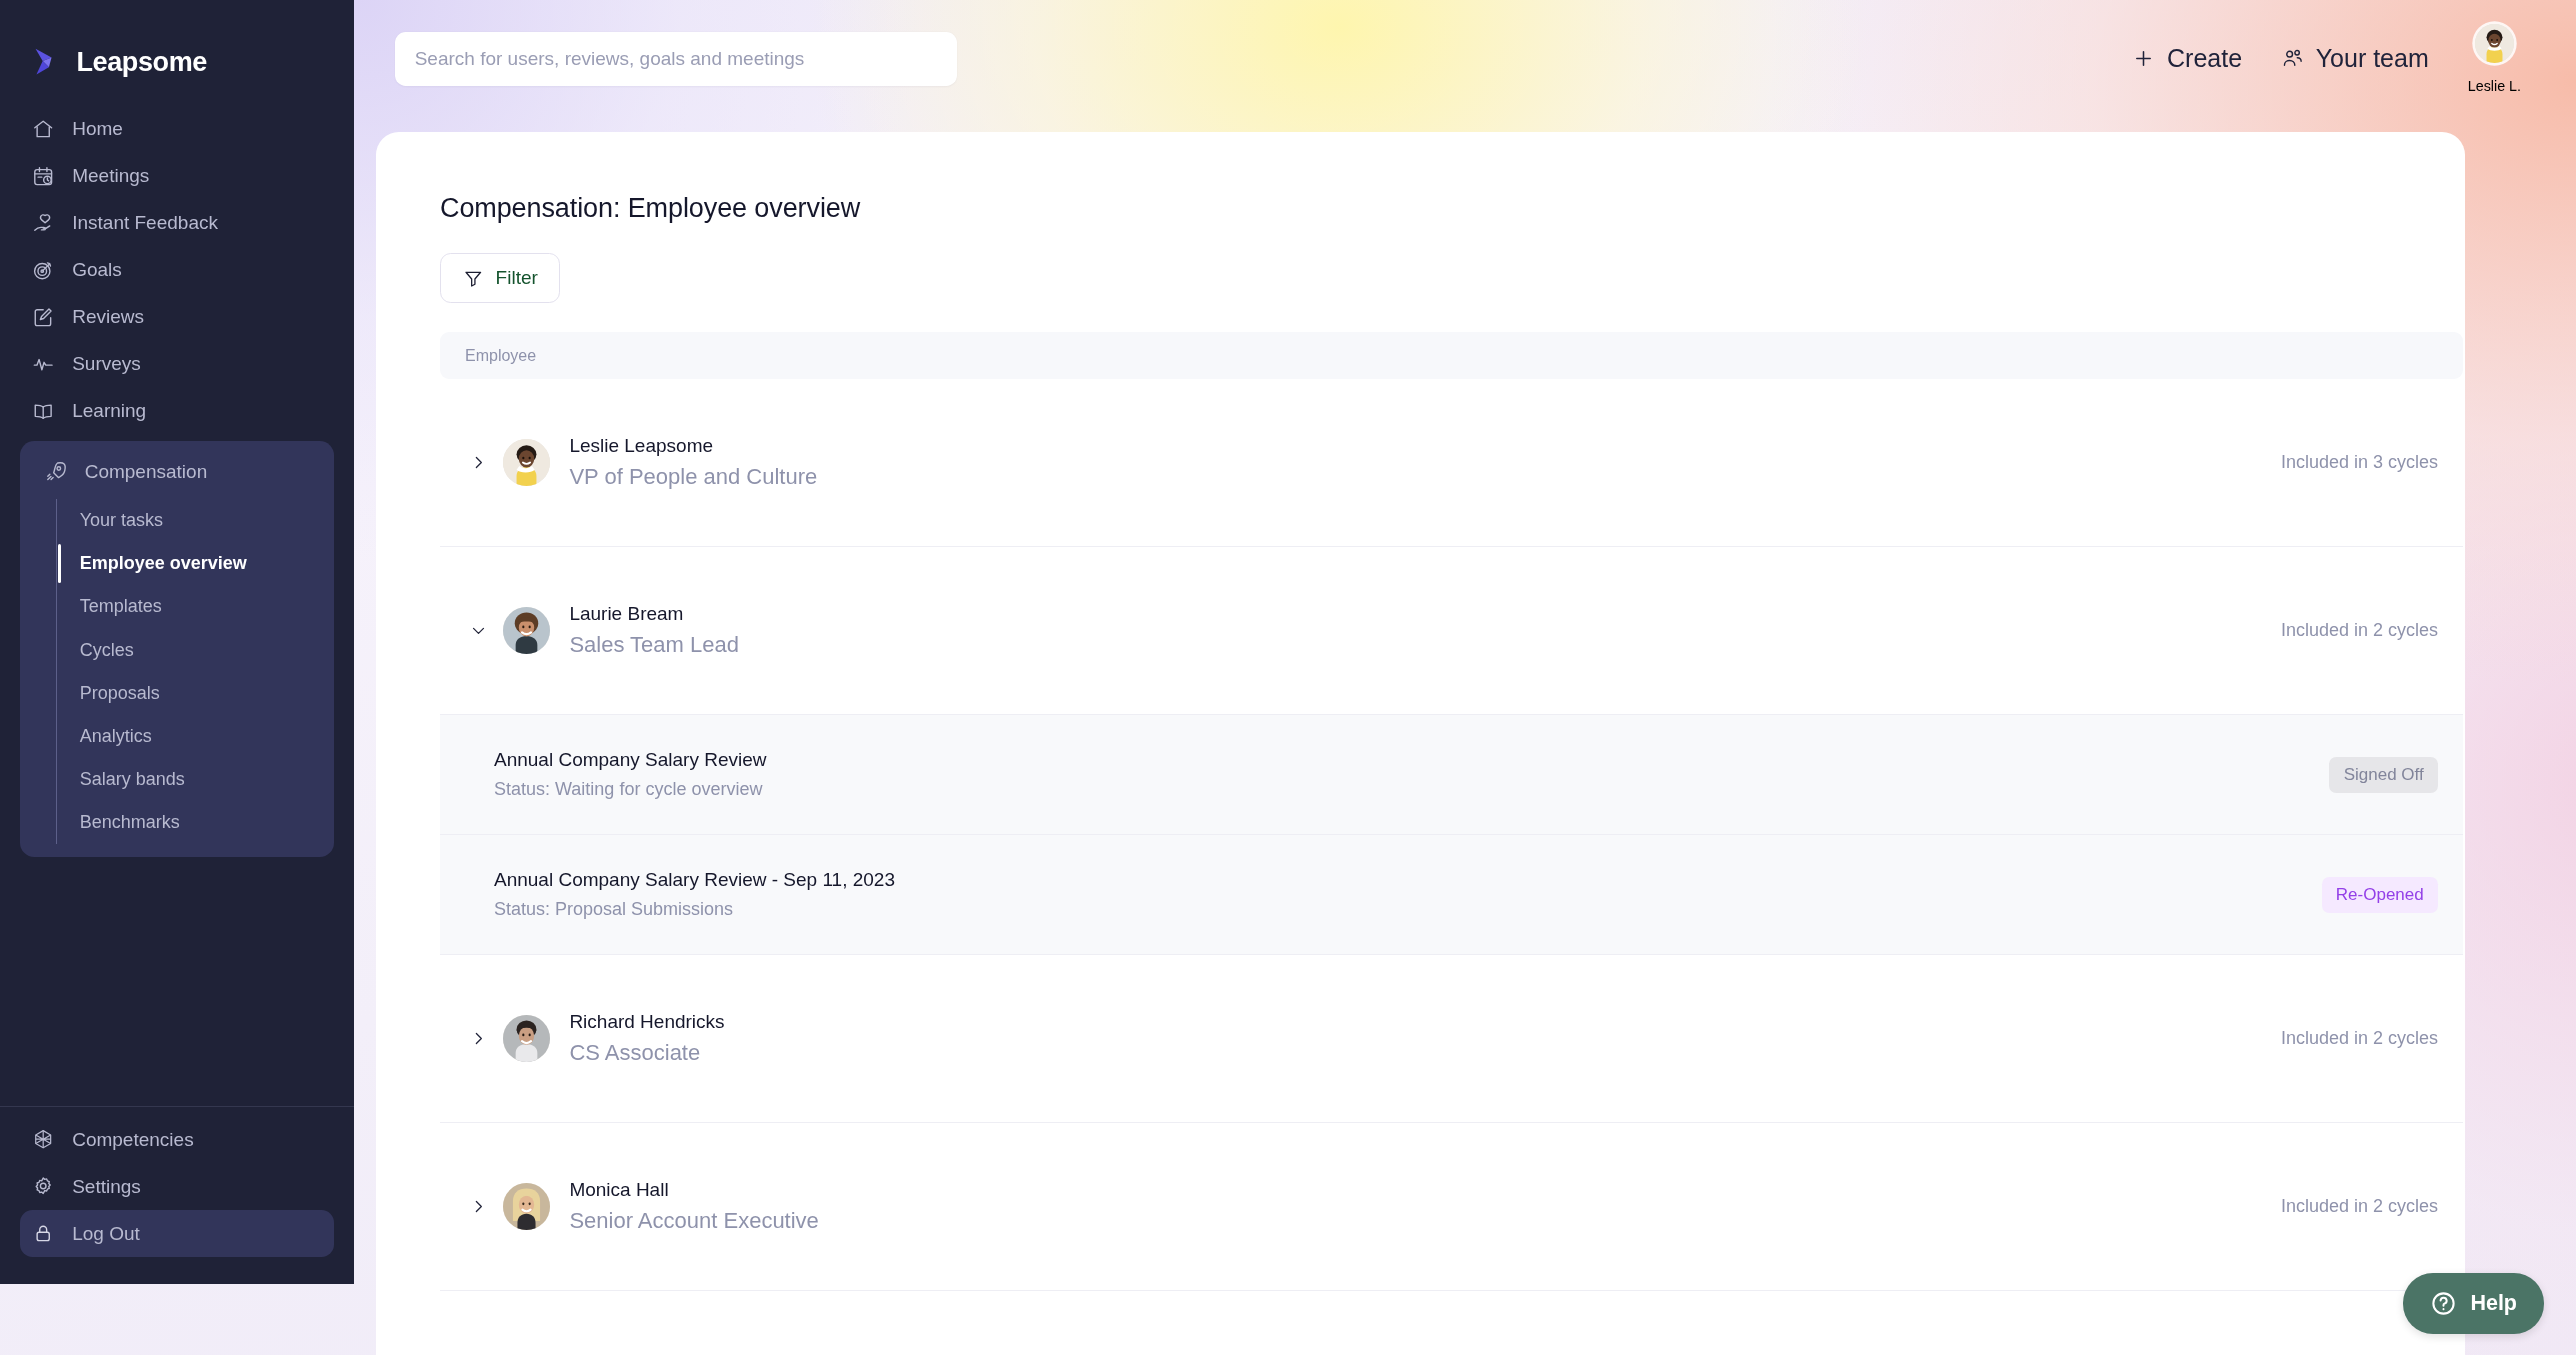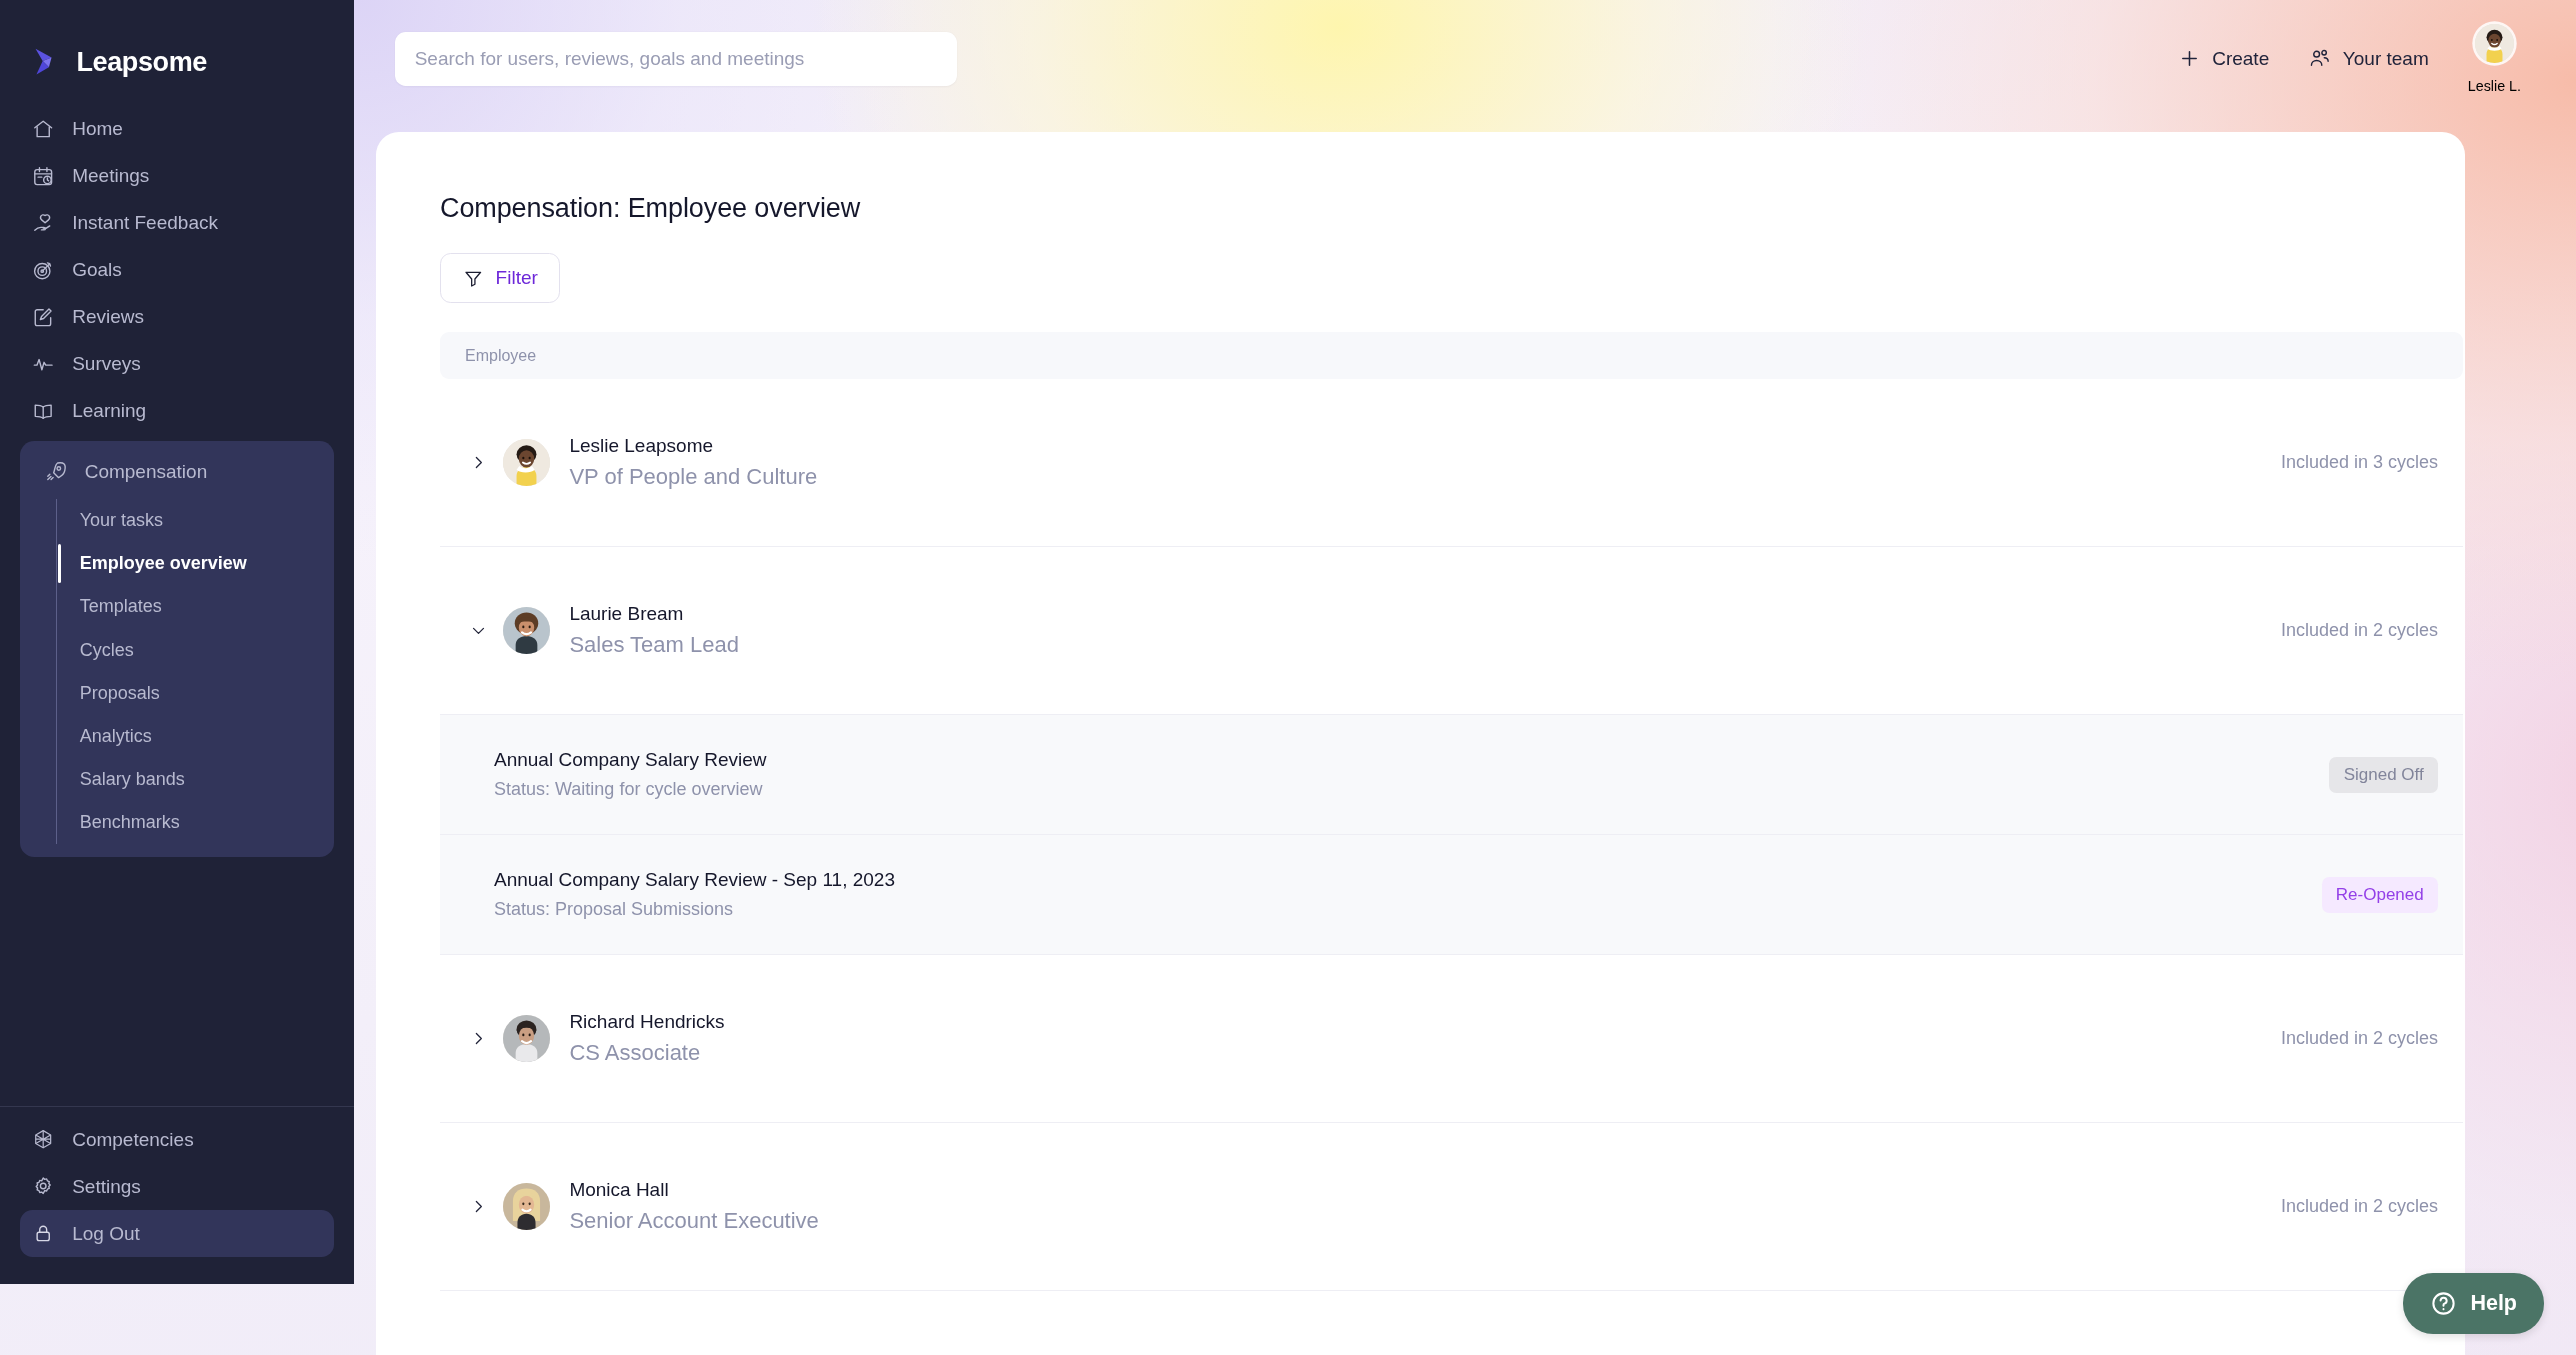--- a/index.html
+++ b/index.html
@@ -75,21 +75,21 @@
     font-family: "Liberation Sans", sans-serif;
     box-shadow: 0 0.9px 1.8px rgba(40,30,80,0.05);
   }
   .search-box::placeholder { color: #9a9db4; }
   .topbar-right {
     margin-left: auto; margin-right: 55px;
     display: flex; align-items: center; gap: 39px;
   }
   .top-action {
     display: flex; align-items: center; gap: 11.6px;
-    font-size: 19px; color: #20233a; cursor: pointer;
+    font-size: 25px; color: #20233a; cursor: pointer;
   }
   .top-action svg { width: 23px; height: 23px; display: block; }
   .top-user { display: flex; align-items: center; gap: 14.3px; cursor: pointer; flex-direction: column; }
   .avatar {
     border-radius: 50%; overflow: hidden; flex: 0 0 auto;
     background: #e6e3dd; position: relative;
     box-shadow: 0 0 0 2.7px rgba(255,255,255,0.85);
   }
   .avatar svg { display: block; width: 100%; height: 100%; }
   .av-44 { width: 39px; height: 39px; }
@@ -106,21 +106,21 @@
   }
   .page-title {
     margin: 61px 0 0 64px;
     font-size: 27px; font-weight: 400; color: #15172b; letter-spacing: -0.1px;
   }
   .filter-btn {
     margin: 29px 0 0 64px;
     display: inline-flex; align-items: center; gap: 12.5px;
     height: 50px; padding: 0 21.5px;
     background: #fff; border: 0.9px solid #e3e1ee; border-radius: 10.7px;
-    font-size: 19px; color: #6d28d9; cursor: pointer;
+    font-size: 19px; color: #14532d; cursor: pointer;
     font-family: "Liberation Sans", sans-serif;
   }
   .filter-btn svg { width: 20.6px; height: 20.6px; display: block; }
 
   .table { margin: 29px 0 0 64px; width: 2023px; }
   .table-head {
     background: #f7f8fb; border-radius: 9px;
     height: 47px; display: flex; align-items: center;
     padding: 0 25px;
   }

